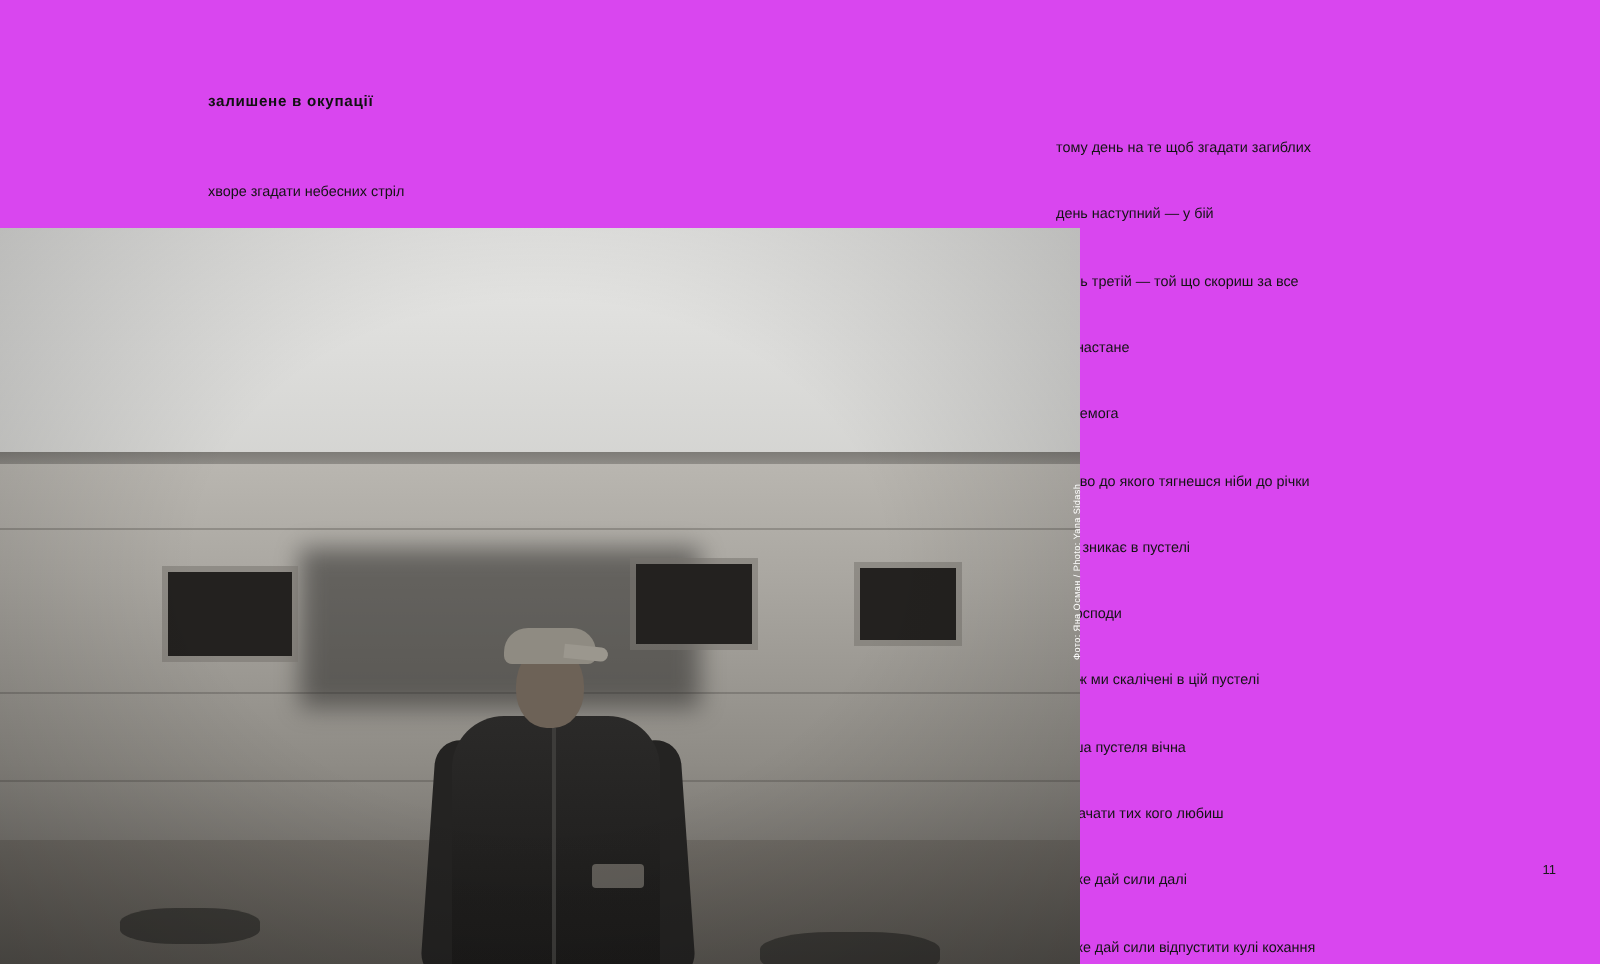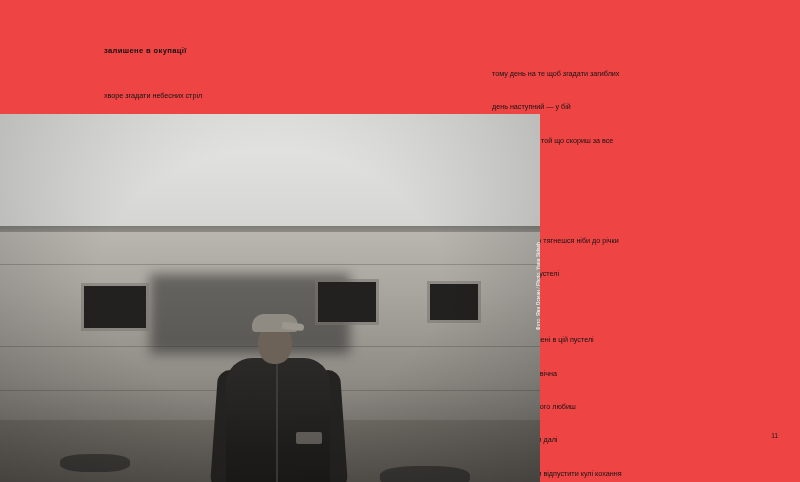--- a/index.html
+++ b/index.html
@@ -10,21 +10,21 @@
   body {
     width: 800px;
     height: 482px;
     overflow: hidden;
     font-family: "Liberation Sans", sans-serif;
   }
   .page {
     position: relative;
     width: 800px;
     height: 482px;
-    background: #ef4444;
+    background: #d946ef;
   }
 
   
   .poem-title {
     position: absolute;
     left: 104px;
     top: 46px;
     font-size: 7.6px;
     font-weight: bold;
     letter-spacing: 0.35px;
@@ -52,20 +52,21 @@
     top: 46px;
     width: 290px;
     font-size: 7.2px;
     line-height: 11.1px;
     color: #141414;
     white-space: pre;
   }
   .poem-right .ln {
     display: block;
     white-space: pre;
+    margin-left: 36px;
   }
 
   
   .photo {
     position: absolute;
     left: 0px;
     top: 114px;
     width: 540px;
     height: 368px;
     overflow: hidden;

